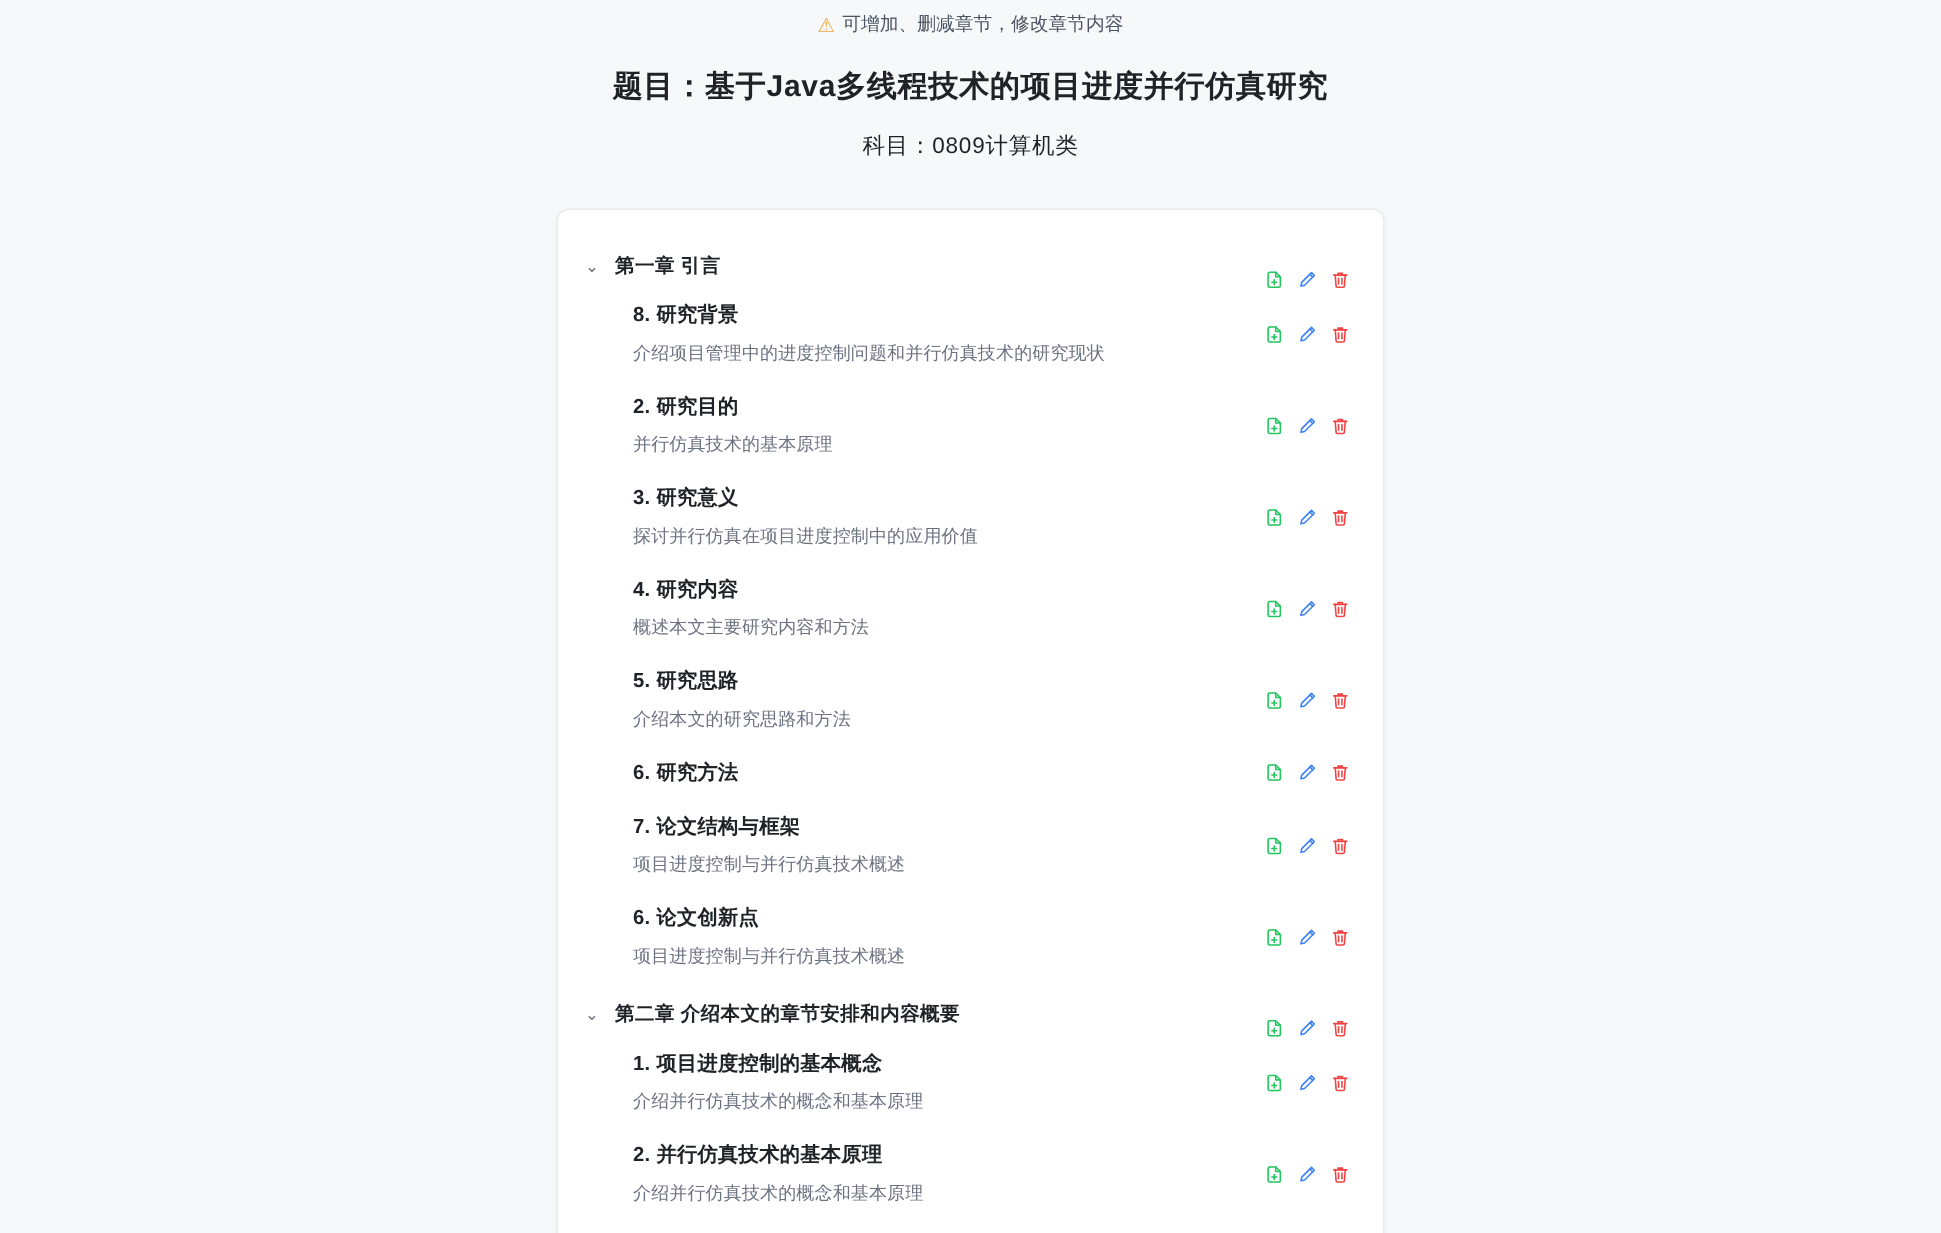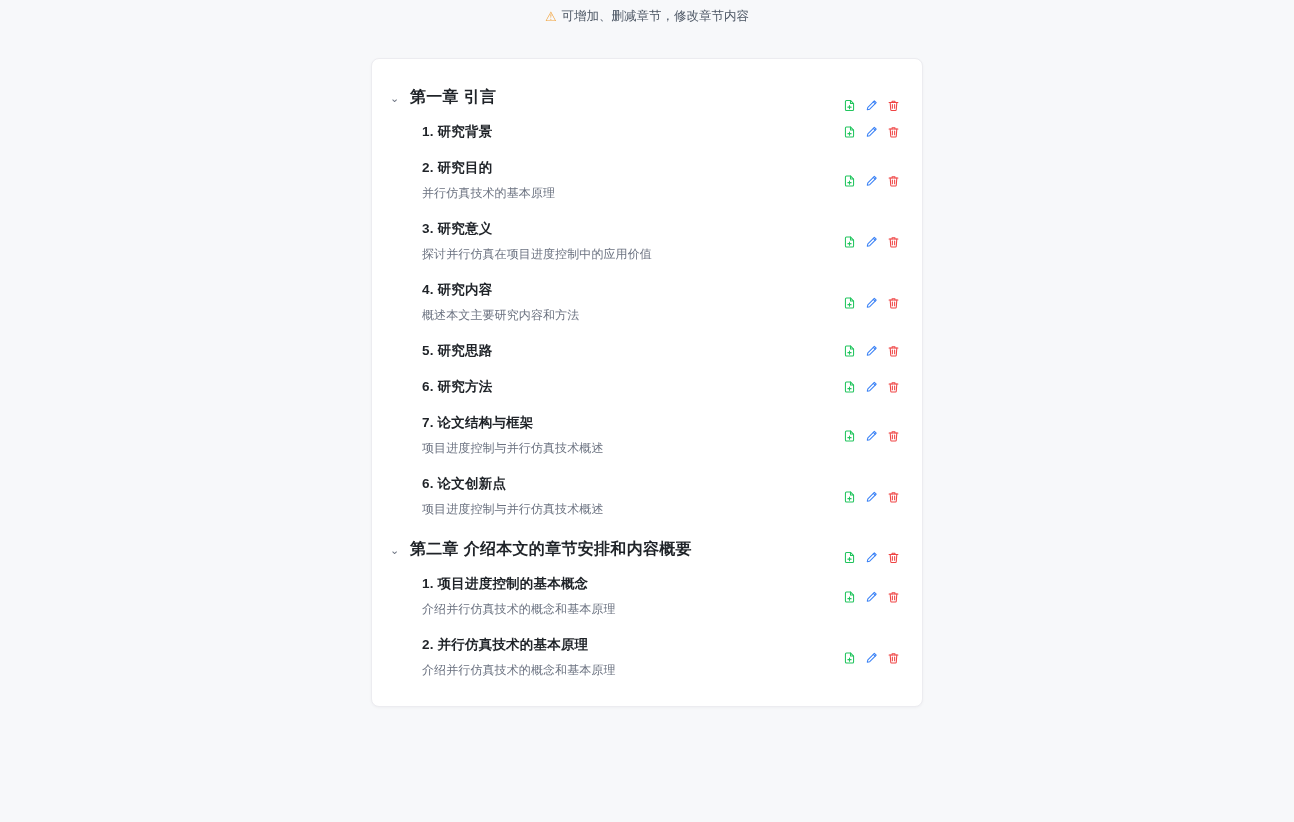--- a/index.html
+++ b/index.html
@@ -84,21 +84,21 @@
   }
   .caret {
     color: #6b7280;
     font-size: 11px;
     line-height: 1;
     width: 12px;
     display: inline-block;
     transform: translateY(1px);
   }
   .chapter-title {
-    font-size: 16px;
+    font-size: 13px;
     font-weight: 700;
     color: #1f2328;
     letter-spacing: 0.3px;
   }
 
   .section {
     padding: 9px 0 9px 32px;
     flex: 1;
   }
   .section-title {
@@ -141,20 +141,24 @@
 </head>
 <body>
 
 <div class="page">
 
   <div class="notice">
     <span class="warn-icon">⚠</span>
     <span>可增加、删减章节，修改章节内容</span>
   </div>
 
+  <div class="title-block">
+    <div class="doc-title">题目：基于Java多线程技术的项目进度并行仿真研究</div>
+    <div class="doc-subject">科目：0809计算机类</div>
+  </div>
 
   <div class="card" id="outline-card">
       <div class="chapter">
         <div class="row">
           <div class="chapter-head">
             <span class="caret">⌄</span>
             <span class="chapter-title">第一章 引言</span>
           </div>
           <div class="actions chapter-actions">
     <span class="act ic-add">
@@ -175,21 +179,22 @@
         <path d="M2.6 4.2h10.8"></path>
         <path d="M6.2 4.2V2.8h3.6v1.4"></path>
         <path d="M3.9 4.2l.7 9a1 1 0 0 0 1 .9h4.8a1 1 0 0 0 1-.9l.7-9"></path>
         <path d="M6.6 6.8v4.6M9.4 6.8v4.6"></path>
       </svg>
     </span>
   </div>
         </div>
         <div class="row">
           <div class="section">
-            <div class="section-title">1. 研究背景</div>
+            <div class="section-title">8. 研究背景</div>
+            <div class="section-desc">介绍项目管理中的进度控制问题和并行仿真技术的研究现状</div>
           </div>
           <div class="actions">
     <span class="act ic-add">
       <svg width="13" height="13" viewBox="0 0 16 16" fill="none" stroke="currentColor" stroke-width="1.3" stroke-linecap="round" stroke-linejoin="round">
         <path d="M9.2 1.8H4.2a1.2 1.2 0 0 0-1.2 1.2v10a1.2 1.2 0 0 0 1.2 1.2h7.6a1.2 1.2 0 0 0 1.2-1.2V5.6z"></path>
         <path d="M9.2 1.8v3.8h3.8"></path>
         <path d="M8 8v4M6 10h4"></path>
       </svg>
     </span>
     <span class="act ic-edit">
@@ -291,20 +296,21 @@
         <path d="M6.2 4.2V2.8h3.6v1.4"></path>
         <path d="M3.9 4.2l.7 9a1 1 0 0 0 1 .9h4.8a1 1 0 0 0 1-.9l.7-9"></path>
         <path d="M6.6 6.8v4.6M9.4 6.8v4.6"></path>
       </svg>
     </span>
   </div>
         </div>
         <div class="row">
           <div class="section">
             <div class="section-title">5. 研究思路</div>
+            <div class="section-desc">介绍本文的研究思路和方法</div>
           </div>
           <div class="actions">
     <span class="act ic-add">
       <svg width="13" height="13" viewBox="0 0 16 16" fill="none" stroke="currentColor" stroke-width="1.3" stroke-linecap="round" stroke-linejoin="round">
         <path d="M9.2 1.8H4.2a1.2 1.2 0 0 0-1.2 1.2v10a1.2 1.2 0 0 0 1.2 1.2h7.6a1.2 1.2 0 0 0 1.2-1.2V5.6z"></path>
         <path d="M9.2 1.8v3.8h3.8"></path>
         <path d="M8 8v4M6 10h4"></path>
       </svg>
     </span>
     <span class="act ic-edit">

